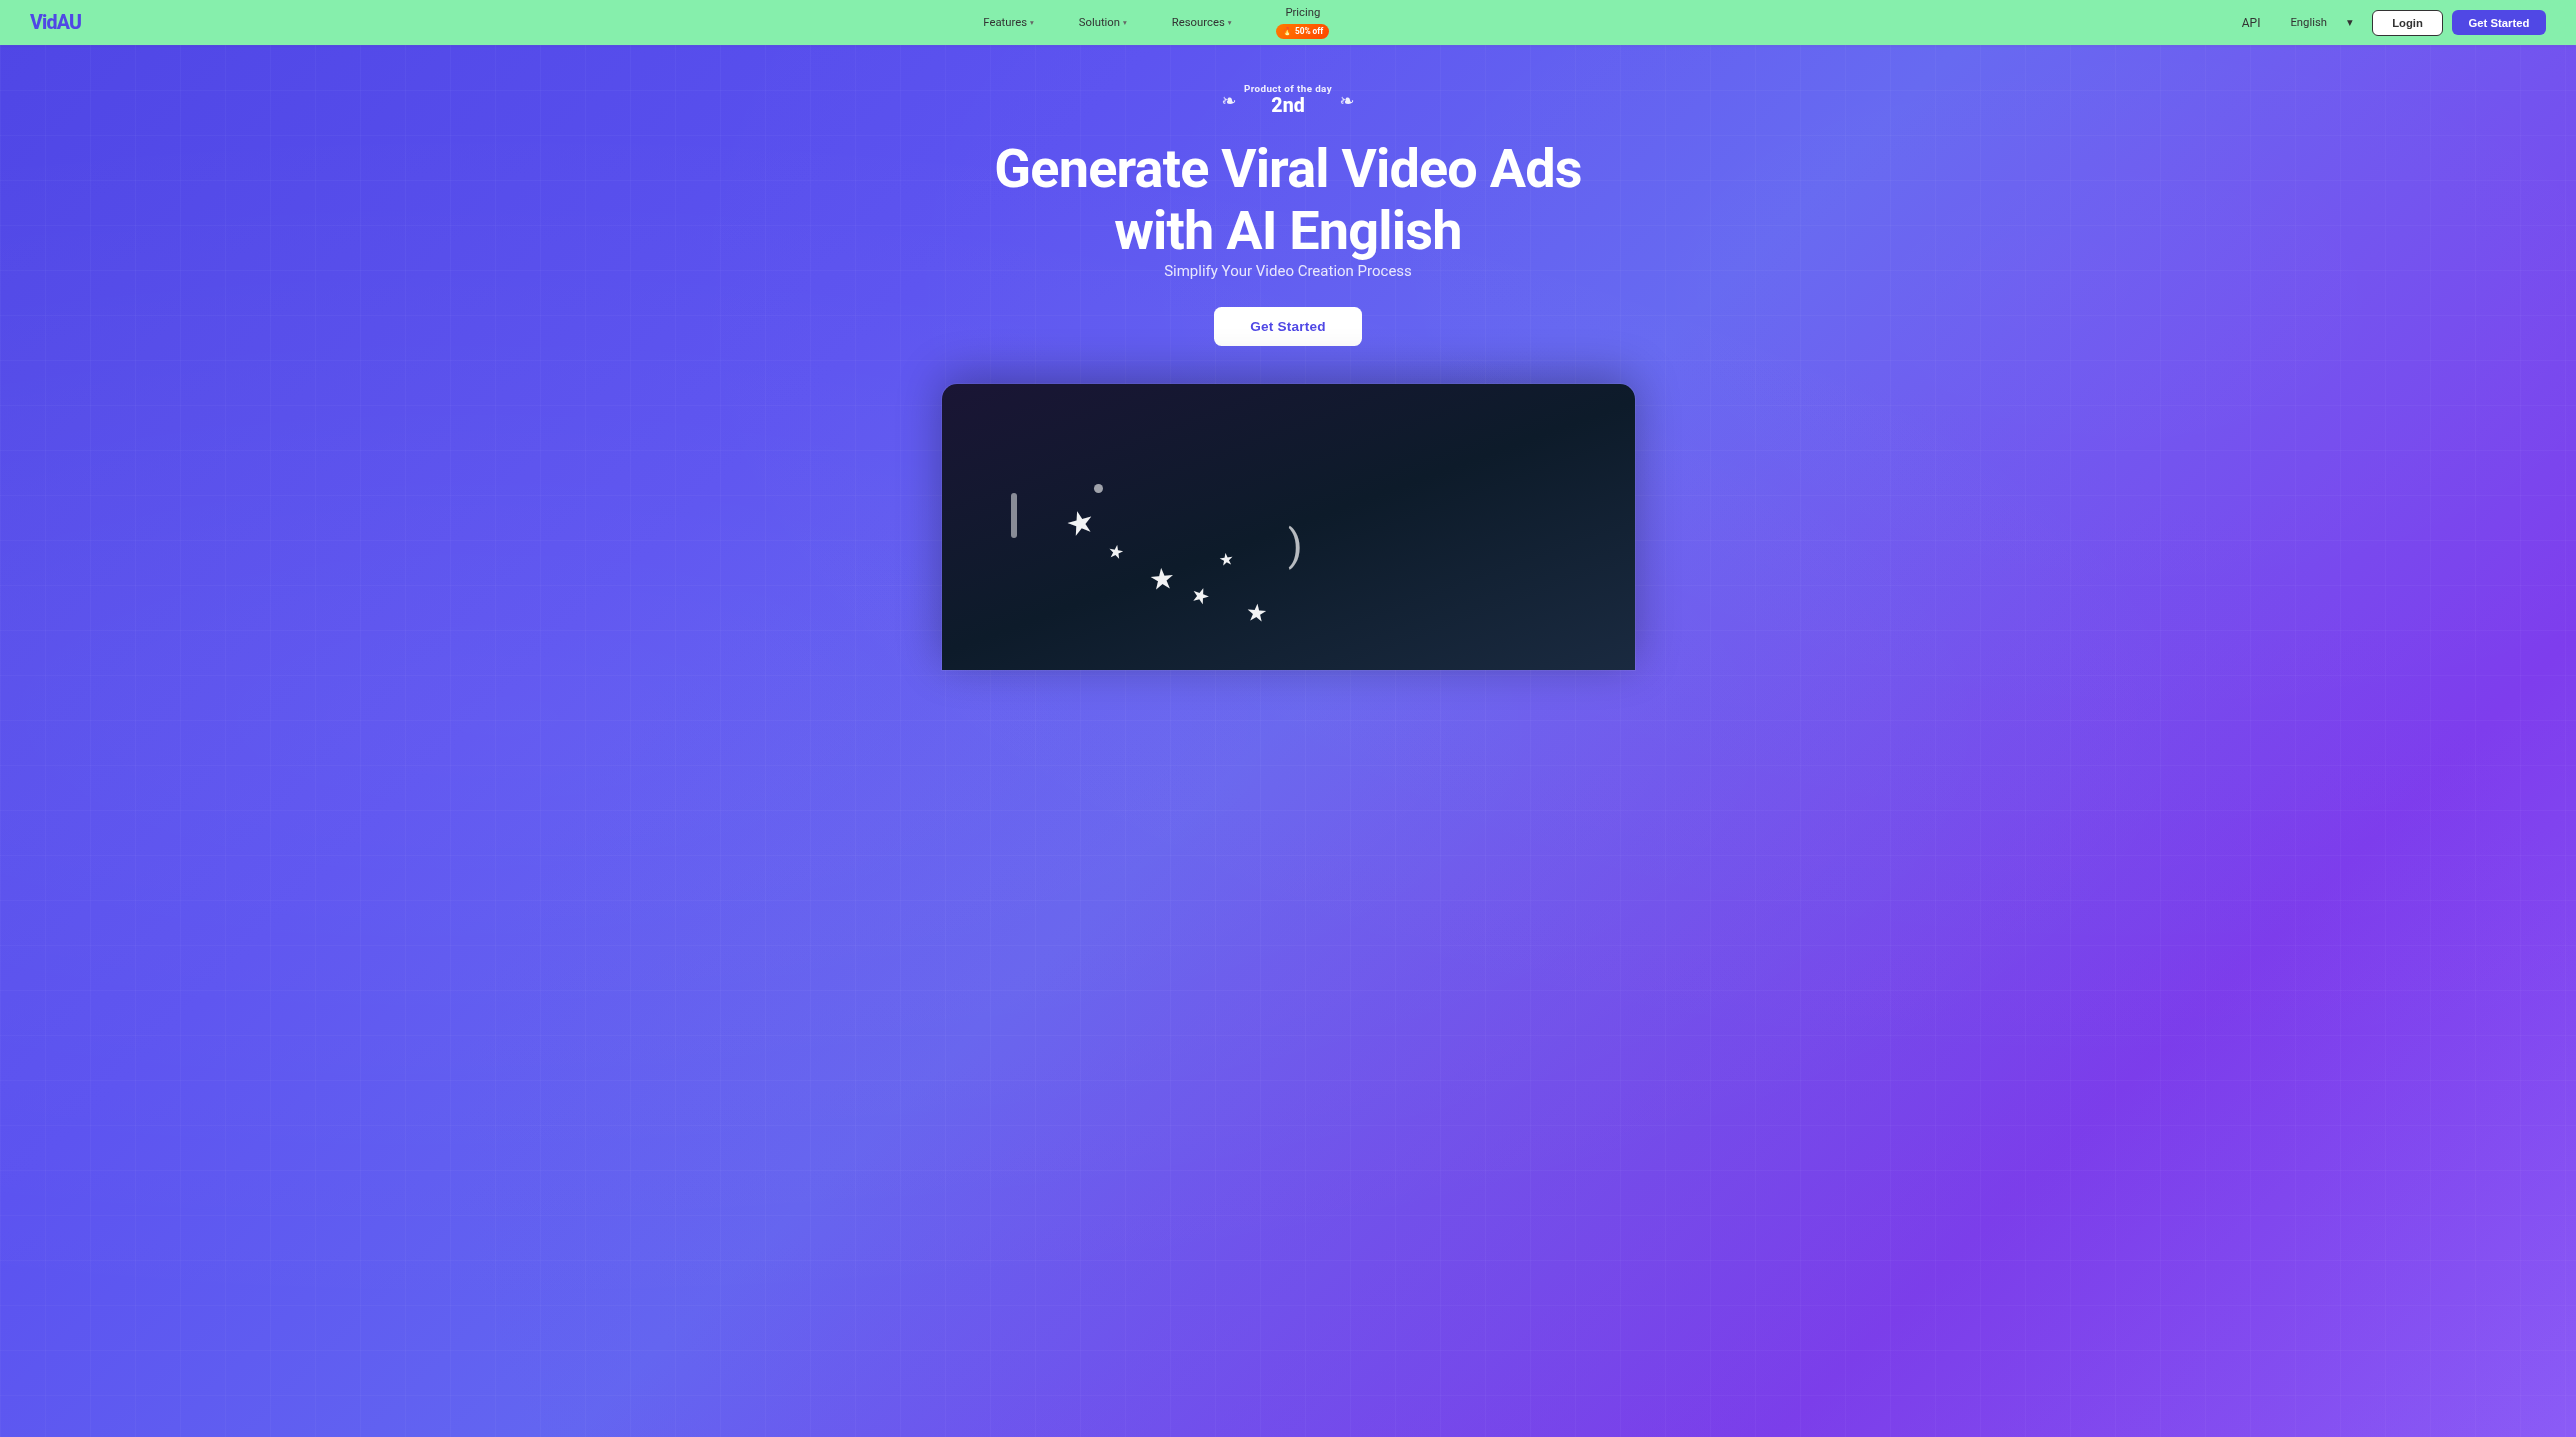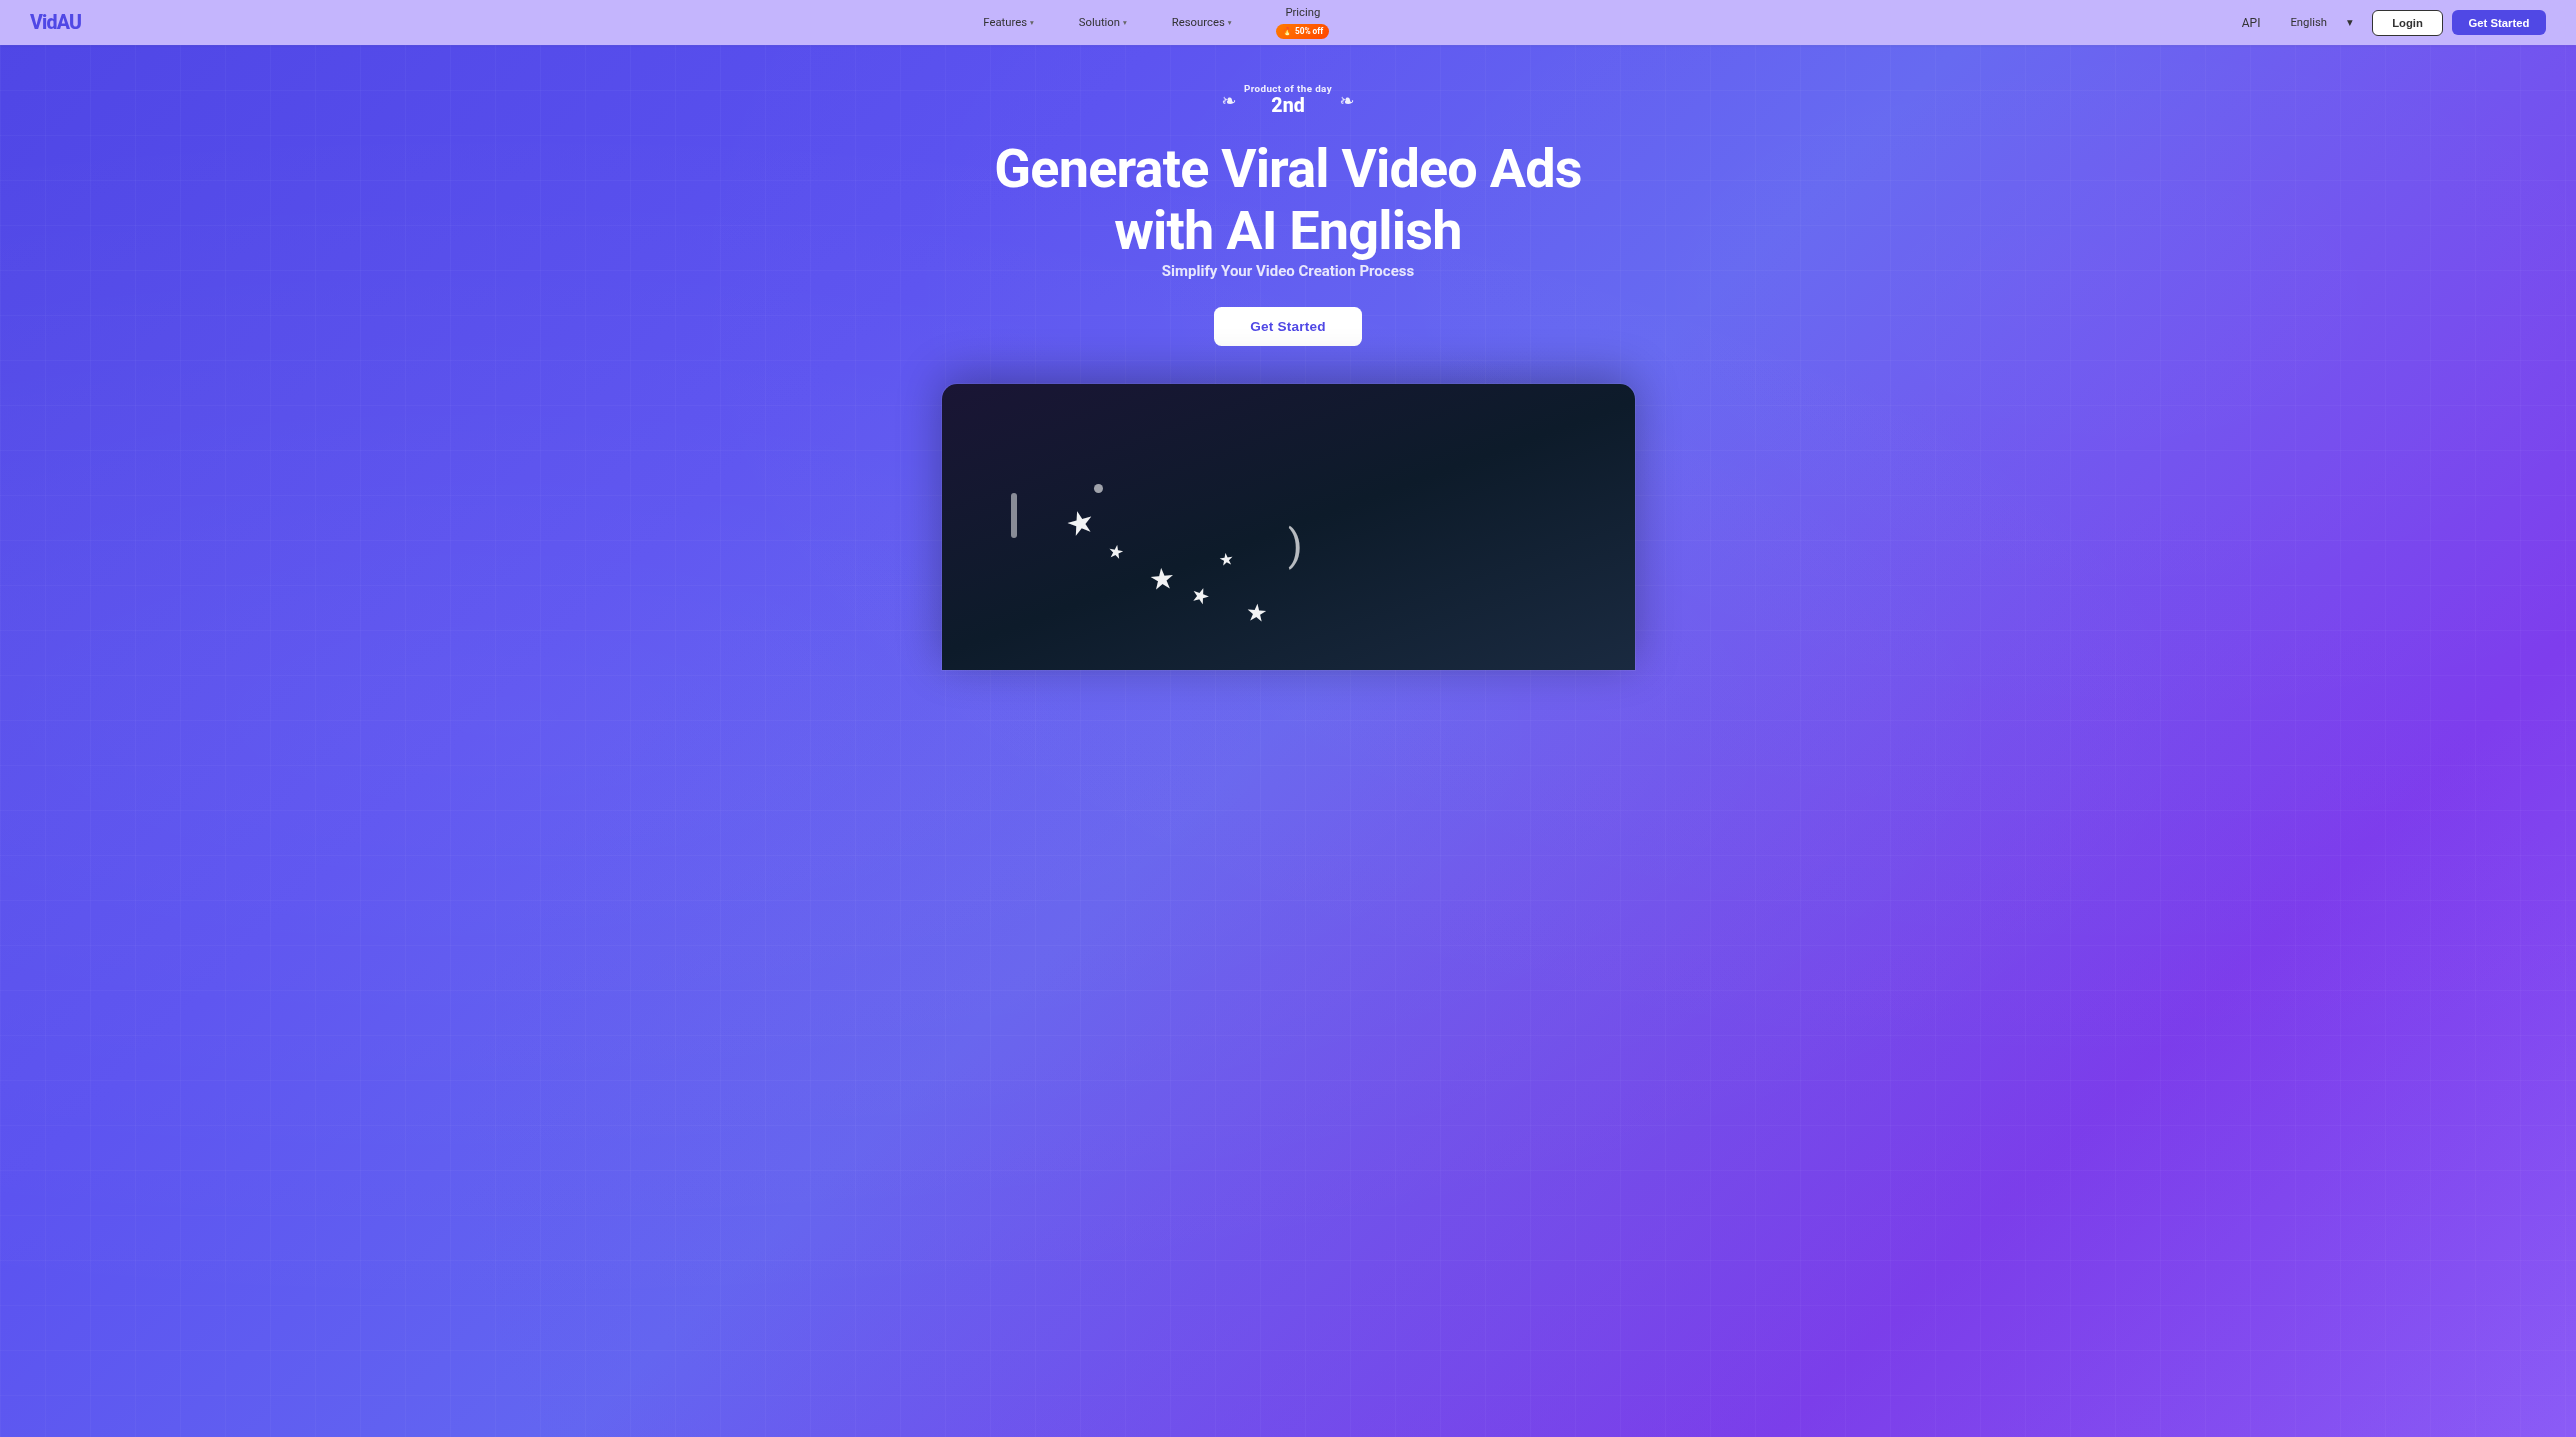--- a/index.html
+++ b/index.html
@@ -13,21 +13,21 @@
       overflow-x: hidden;
     }
 
     
     .navbar {
       position: fixed;
       top: 0;
       left: 0;
       right: 0;
       height: 45px;
-      background: #c4b5fd;
+      background: #86efac;
       display: flex;
       align-items: center;
       justify-content: space-between;
       padding: 0 30px;
       z-index: 100;
       box-shadow: 0 0.8px 3px rgba(0,0,0,0.08);
     }
 
     .nav-logo {
       font-size: 19.6px;
@@ -212,21 +212,21 @@
       font-size: 54px;
       font-weight: 700;
       line-height: 1.15;
       max-width: 588px;
       letter-spacing: -0.8px;
     }
 
     .hero-subtitle {
       color: rgba(255,255,255,0.85);
       font-size: 15px;
-      font-weight: 700;
+      font-weight: 400;
       margin-bottom: 27px;
     }
 
     .btn-get-started-hero {
       background: white;
       color: #5048e5;
       padding: 12px 36px;
       border-radius: 7.5px;
       font-size: 13.6px;
       font-weight: 700;

